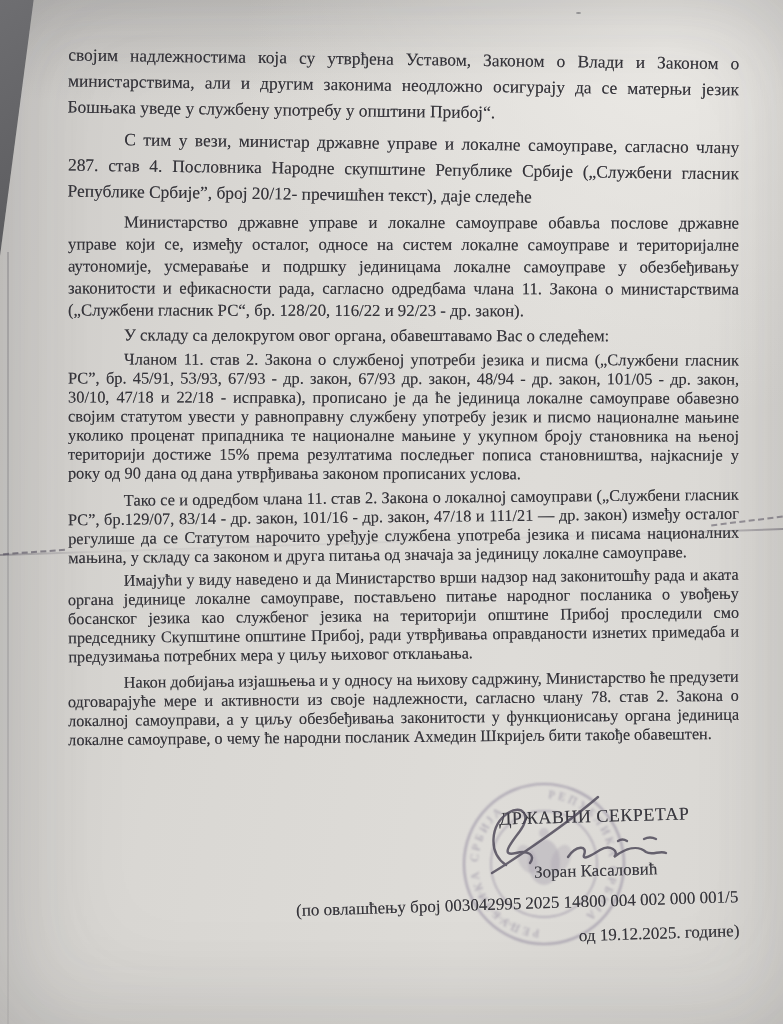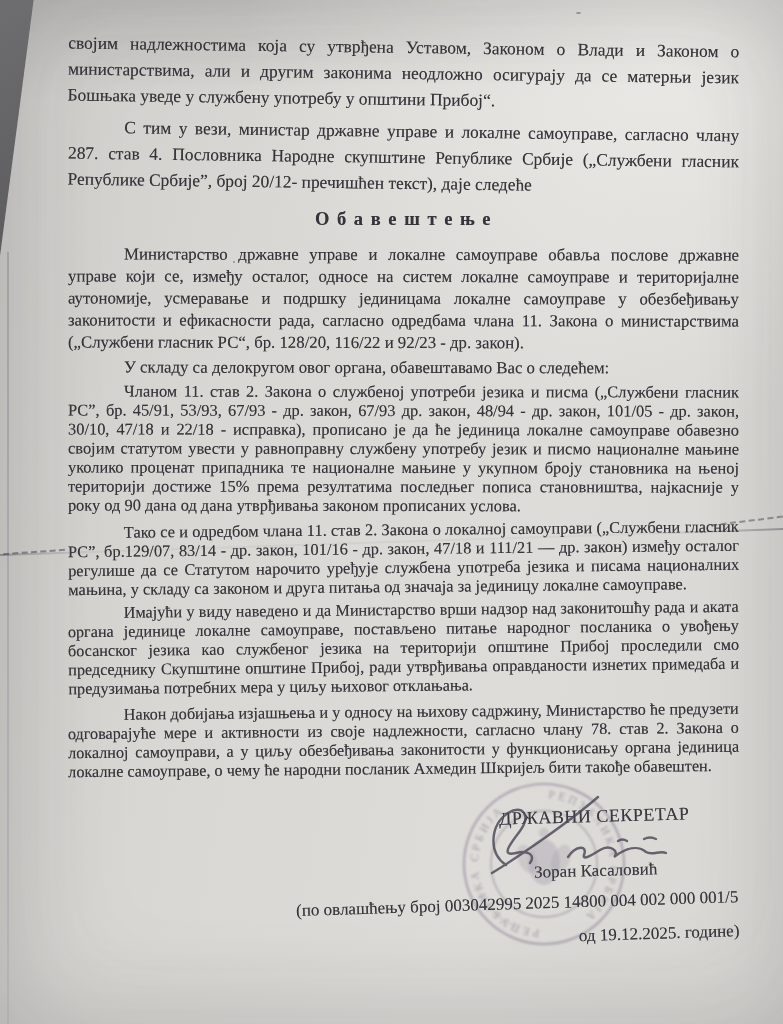--- a/index.html
+++ b/index.html
@@ -55,21 +55,21 @@
     border-top: 2.5px dashed rgba(75,70,85,0.55); transform: rotate(-4deg);
   }
   .dash-right {
     position: absolute; right: 0; top: 520px; width: 72px; height: 0;
     border-top: 2.5px dashed rgba(75,70,85,0.5); transform: rotate(-7deg);
   }
 
   
   .content {
     position: absolute; inset: 0;
-    padding: 34px 44px 0 68px;
+    padding: 46px 44px 0 68px;
     color: #35343a;
     text-shadow: 0 0 0.5px rgba(55,55,60,0.55);
     font-size: 16.8px;
   }
   .para {
     margin: 0 0 5px 0;
     text-align: justify;
     line-height: 19px;
   }
   .para.indent { text-indent: 56px; }
@@ -125,21 +125,20 @@
     <div class="speck s1"></div>
     <div class="speck s2"></div>
     <div class="speck s3"></div>
     <div class="crease-line"></div>
     <div class="dash-left"></div>
     <div class="dash-right"></div>
 
     <div class="content">
       <p class="para p1 tilt-a">својим надлежностима која су утврђена Уставом, Законом о Влади и Законом о министарствима, али и другим законима неодложно осигурају да се матерњи језик Бошњака уведе у службену употребу у општини Прибој“.</p>
       <p class="para indent p2 tilt-a">С тим у вези, министар државне управе и локалне самоуправе, сагласно члану 287. став 4. Пословника Народне скупштине Републике Србије („Службени гласник Републике Србије”, број 20/12- пречишћен текст), даје следеће</p>
-      <h1 class="doc-title">О б а в е ш т е њ е</h1>
       <p class="para indent p3 tilt-b">Министарство државне управе и локалне самоуправе обавља послове државне управе који се, између осталог, односе на систем локалне самоуправе и територијалне аутономије, усмеравање и подршку јединицама локалне самоуправе у обезбеђивању законитости и ефикасности рада, сагласно одредбама члана 11. Закона о министарствима („Службени гласник РС“, бр. 128/20, 116/22 и 92/23 - др. закон).</p>
       <p class="para indent p4 tilt-b">У складу са делокругом овог органа, обавештавамо Вас о следећем:</p>
       <p class="para indent p5 tilt-b">Чланом 11. став 2. Закона о службеној употреби језика и писма („Службени гласник РС”, бр. 45/91, 53/93, 67/93 - др. закон, 67/93 др. закон, 48/94 - др. закон, 101/05 - др. закон, 30/10, 47/18 и 22/18 - исправка), прописано је да ће јединица локалне самоуправе обавезно својим статутом увести у равноправну службену употребу језик и писмо националне мањине уколико проценат припадника те националне мањине у укупном броју становника на њеној територији достиже 15% према резултатима последњег пописа становништва, најкасније у року од 90 дана од дана утврђивања законом прописаних услова.</p>
       <p class="para indent p6 tilt-c">Тако се и одредбом члана 11. став 2. Закона о локалној самоуправи („Службени гласник РС”, бр.129/07, 83/14 - др. закон, 101/16 - др. закон, 47/18 и 111/21 — др. закон) између осталог регулише да се Статутом нарочито уређује службена употреба језика и писама националних мањина, у складу са законом и друга питања од значаја за јединицу локалне самоуправе.</p>
       <p class="para indent p7 tilt-c">Имајући у виду наведено и да Министарство врши надзор над законитошћу рада и аката органа јединице локалне самоуправе, постављено питање народног посланика о увођењу босанског језика као службеног језика на територији општине Прибој проследили смо председнику Скупштине општине Прибој, ради утврђивања оправданости изнетих примедаба и предузимања потребних мера у циљу њиховог отклањања.</p>
       <p class="para indent p8 tilt-c">Након добијања изјашњења и у односу на њихову садржину, Министарство ће предузети одговарајуће мере и активности из своје надлежности, сагласно члану 78. став 2. Закона о локалној самоуправи, а у циљу обезбеђивања законитости у функционисању органа јединица локалне самоуправе, о чему ће народни посланик Ахмедин Шкријељ бити такође обавештен.</p>
     </div>
 
     <svg class="stamp" width="190" height="190" viewBox="0 0 190 190">
       <defs>

